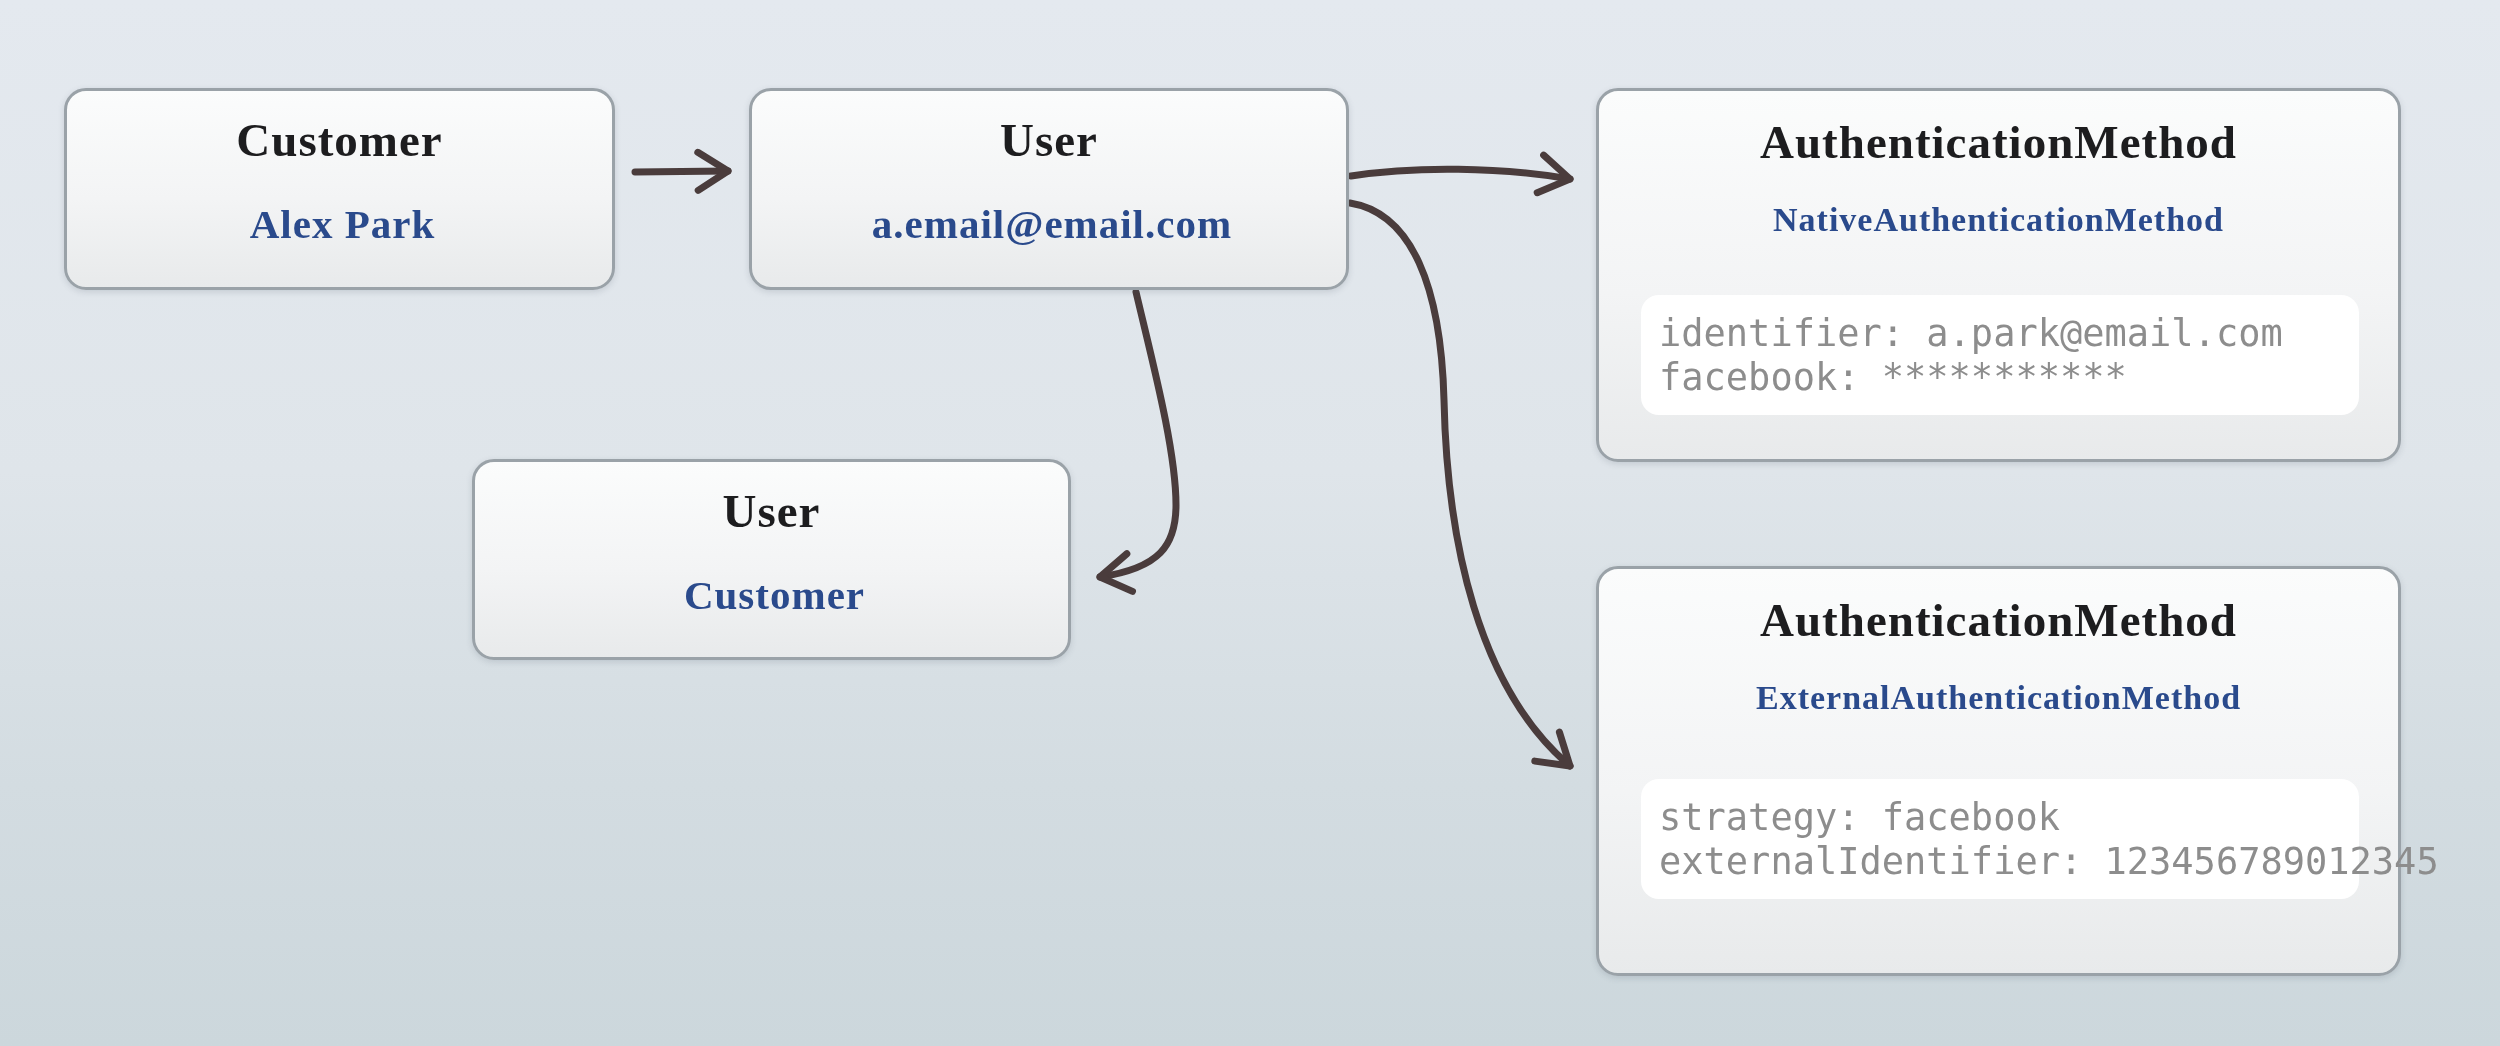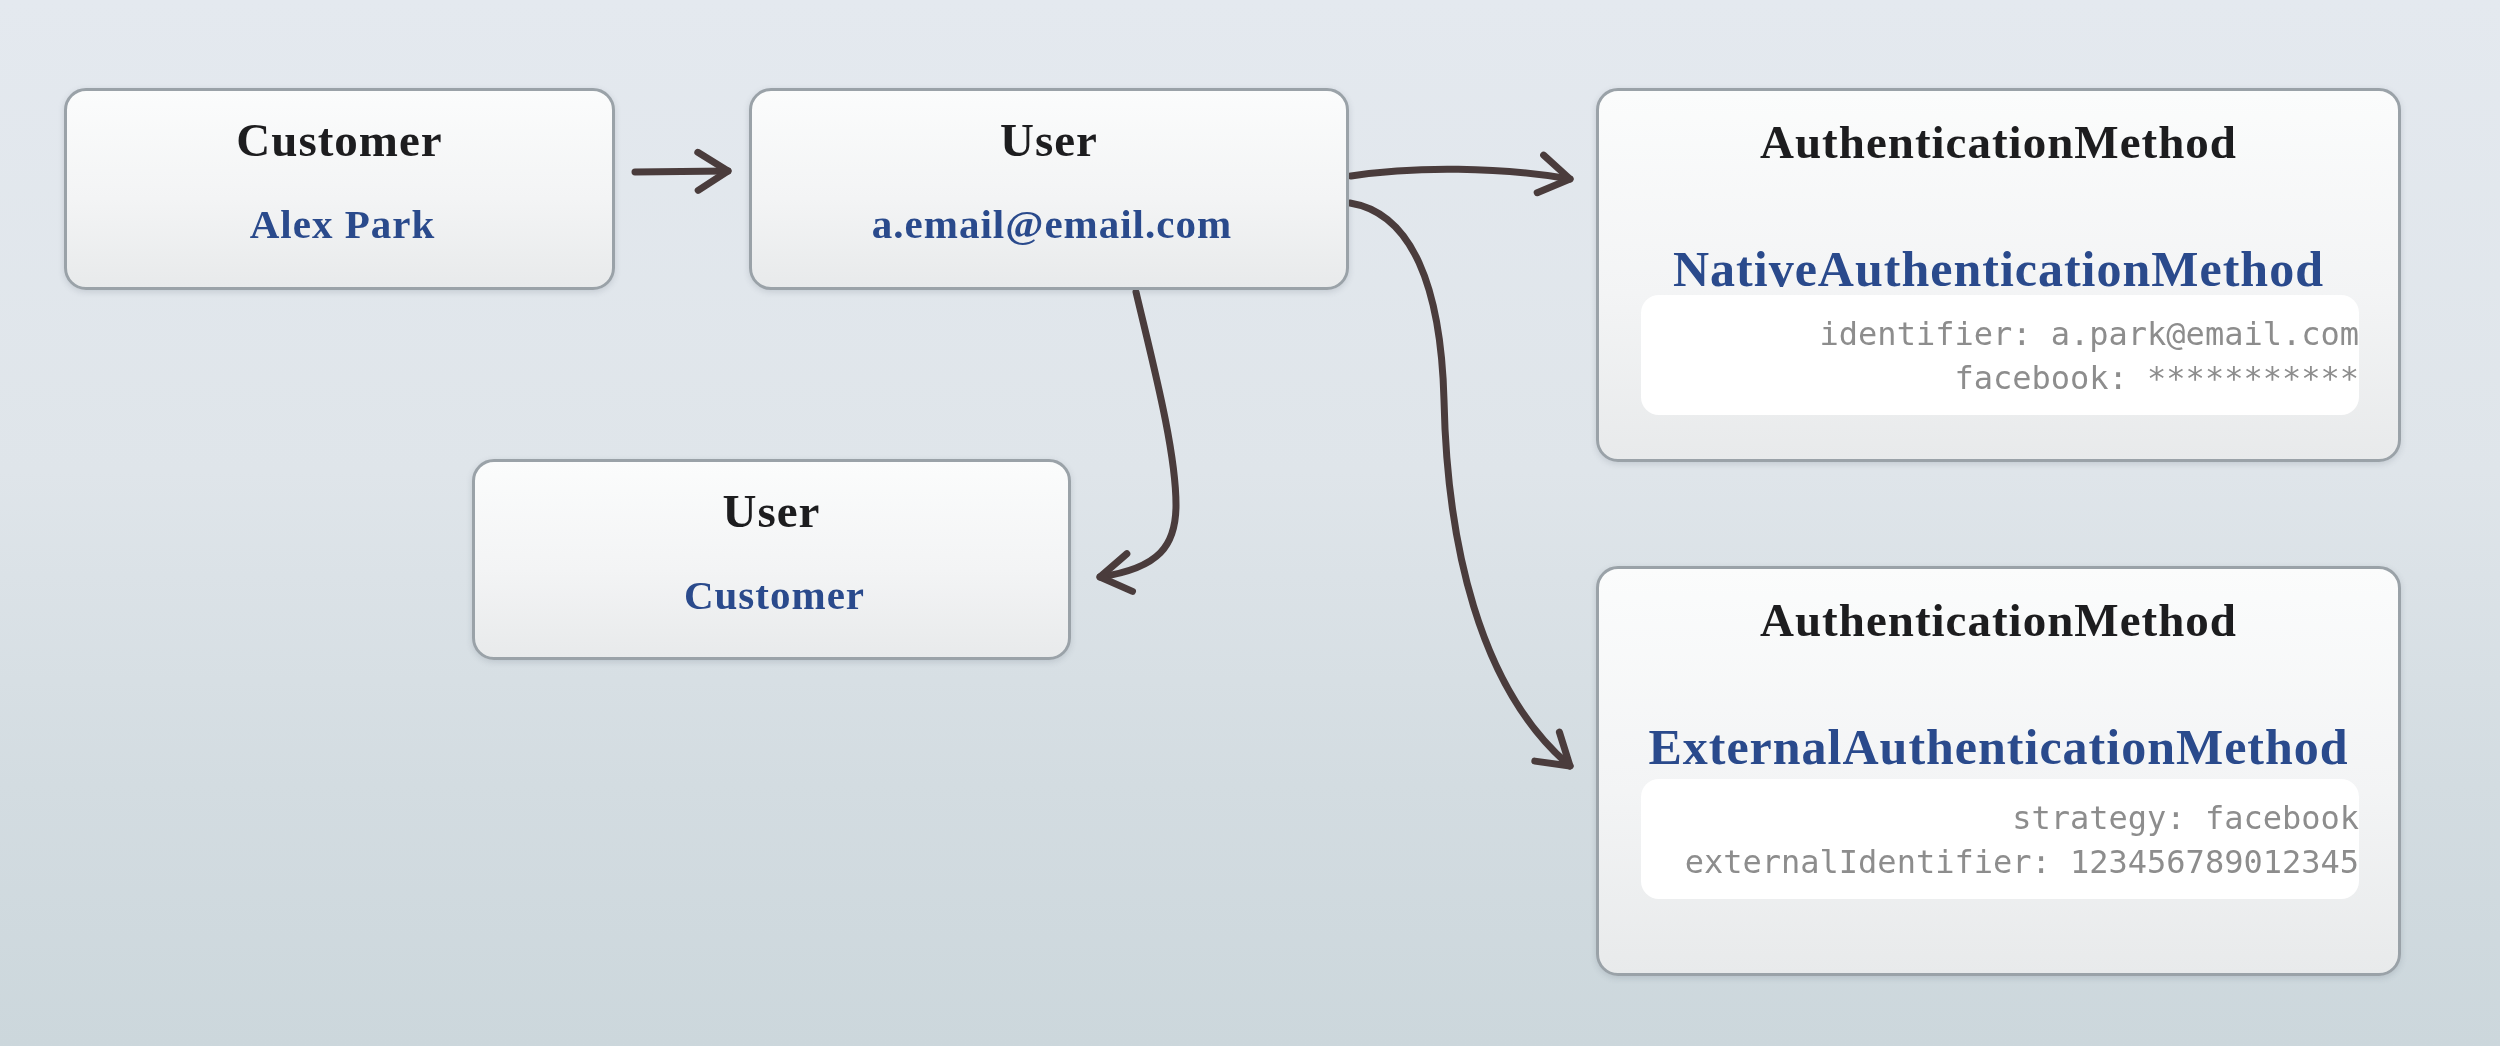--- a/index.html
+++ b/index.html
@@ -61,42 +61,41 @@
     text-align: center;
     line-height: 1;
     white-space: nowrap;
     font-weight: bold;
     letter-spacing: 1px;
     font-family: Liberation Serif, serif;
   }
   .node-title    { top: 26px;  font-size: 47px; color: var(--title-color); }
   .node-value    { top: 113px; font-size: 41px; color: var(--accent-blue); padding-left: 6px; }
   .auth .node-title    { top: 28px; }
-  .auth .node-subtitle { top: 112px; font-size: 50px; color: var(--accent-blue); margin-top: 41px; }
+  .auth .node-subtitle { top: 112px; font-size: 34px; color: var(--accent-blue); }
 
   .attr-panel {
     position: absolute;
     left: 42px;
     width: 718px;
     height: 120px;
     border-radius: 18px;
     background: var(--panel-bg);
     padding: 17px 0 0 18px;
     box-sizing: border-box;
   }
   #node-native-auth   .attr-panel { top: 204px; }
   #node-external-auth .attr-panel { top: 210px; }
 
   .attr-line {
     font-family: "DejaVu Sans Mono", "Liberation Mono", monospace;
-    font-size: 32px;
+    font-size: 37px;
     line-height: 44px;
     color: var(--attr-text);
     white-space: pre;
-    text-align: right;
   }
 </style>
 </head>
 <body>
 
 <div class="canvas">
 
   <svg class="edges-layer" viewBox="0 0 2500 1046" xmlns="http://www.w3.org/2000/svg">
     <defs>
       <marker id="ah" viewBox="-48 -30 60 60" markerWidth="60" markerHeight="60" markerUnits="userSpaceOnUse" refX="0" refY="0" orient="auto">

